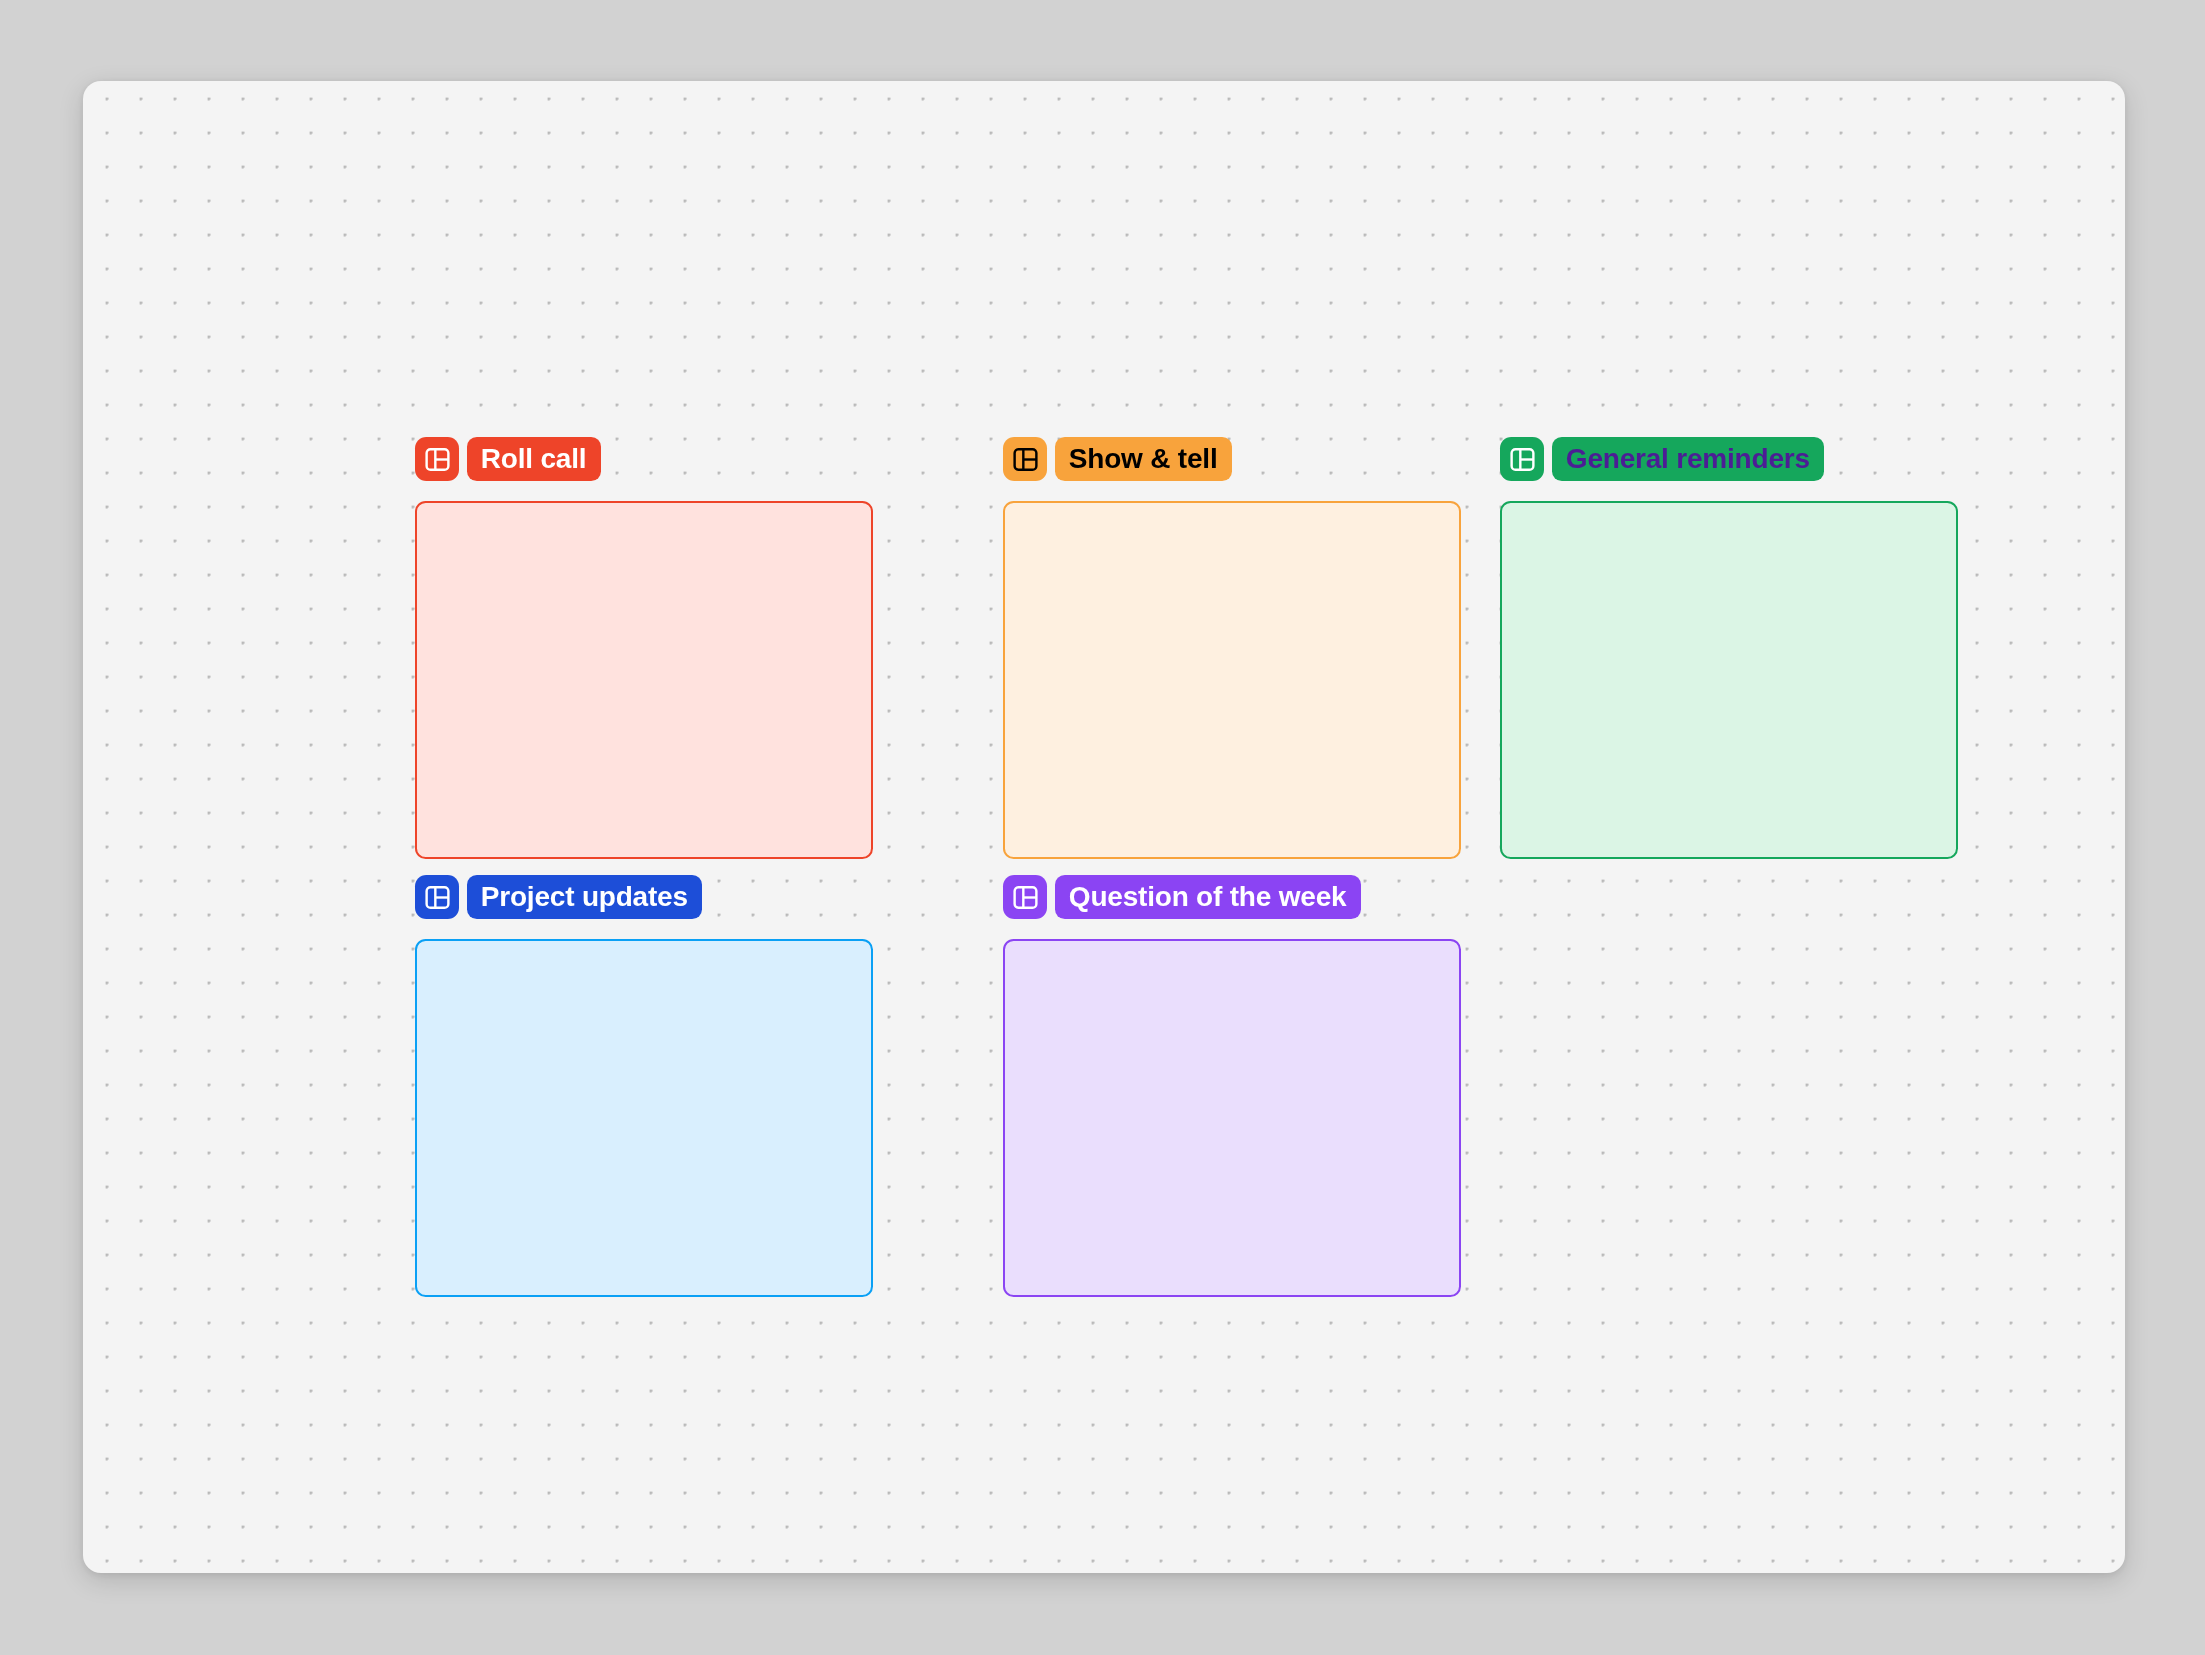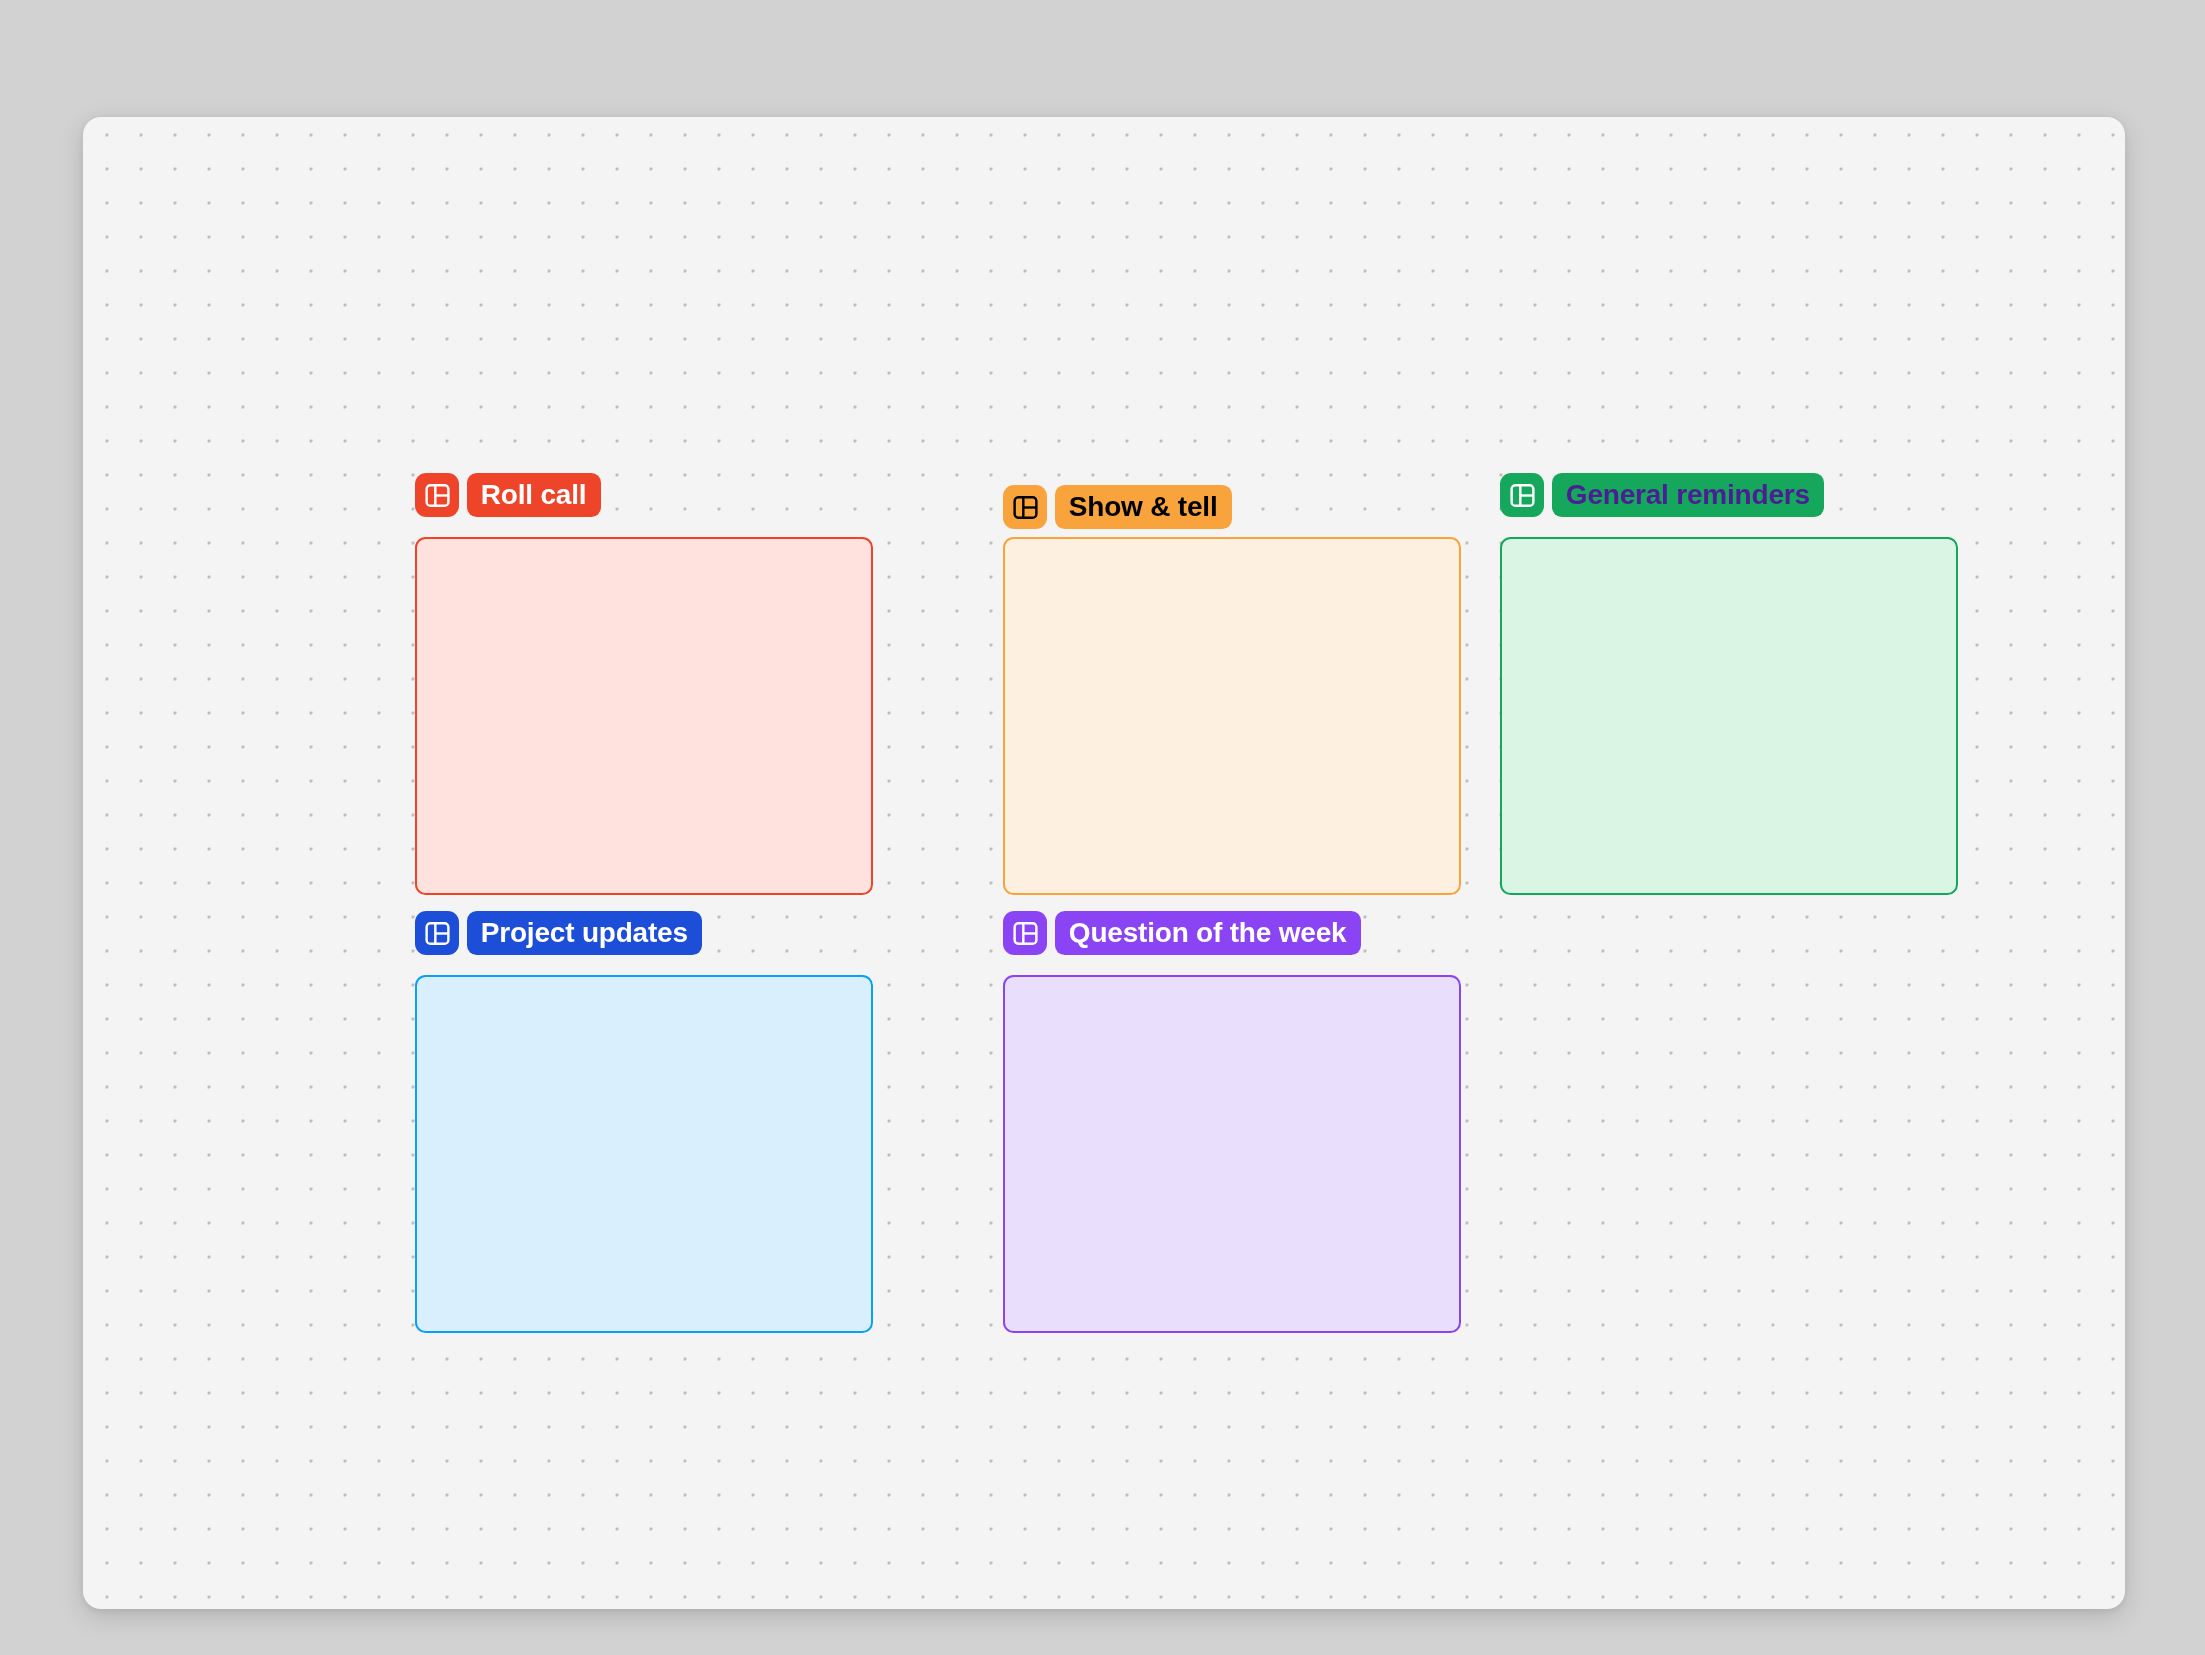--- a/index.html
+++ b/index.html
@@ -25,21 +25,20 @@
   #canvas {
     position: absolute;
     left: 83px;
     top: 81px;
     width: 2042px;
     height: 1492px;
     background-color: #f4f4f4;
     border-radius: 18px;
     box-shadow: 0 7.5px 26px rgba(0,0,0,0.14), 0 1.5px 6px rgba(0,0,0,0.07);
     overflow: hidden;
-    margin-top: 36px;
   }
 
   
   #dot-grid {
     position: absolute;
     inset: 0;
     background-image: radial-gradient(circle at 1.4px 1.4px, #b9b9b9 1.4px, transparent 1.5px);
     background-size: 34px 34px;
     background-position: 22.6px 16.6px;
     pointer-events: none;
@@ -126,21 +125,21 @@
   .theme-purple .frame-name-pill { background: #8b44f3; color: #ffffff; }
   .theme-purple .frame-box       { border-color: #8b44f3; background: #eadefd; }
   .theme-purple .icon-stroke     { stroke: #ffffff; }
 
   
   #frame-roll-call            { left: 332px;  top: 356px; }
   #frame-roll-call   .frame-label-row { top: 0; }
   #frame-roll-call   .frame-box       { left: 0;  top: 64px;  width: 458px; height: 358px; }
 
   #frame-show-tell            { left: 920px; top: 356px; }
-  #frame-show-tell   .frame-label-row { top: 12px; align-items: flex-end; }
+  #frame-show-tell   .frame-label-row { top: 0; align-items: flex-end; }
   #frame-show-tell   .frame-box       { left: 0;  top: 64px;  width: 458px; height: 358px; }
 
   #frame-general-reminders    { left: 1417px; top: 356px; }
   #frame-general-reminders .frame-label-row { top: 0; }
   #frame-general-reminders .frame-box       { left: 0;  top: 64px;  width: 458px; height: 358px; }
 
   #frame-project-updates      { left: 332px;  top: 794px; }
   #frame-project-updates .frame-label-row { top: 0; }
   #frame-project-updates .frame-box       { left: 0;  top: 64px;  width: 458px; height: 358px; }
 

